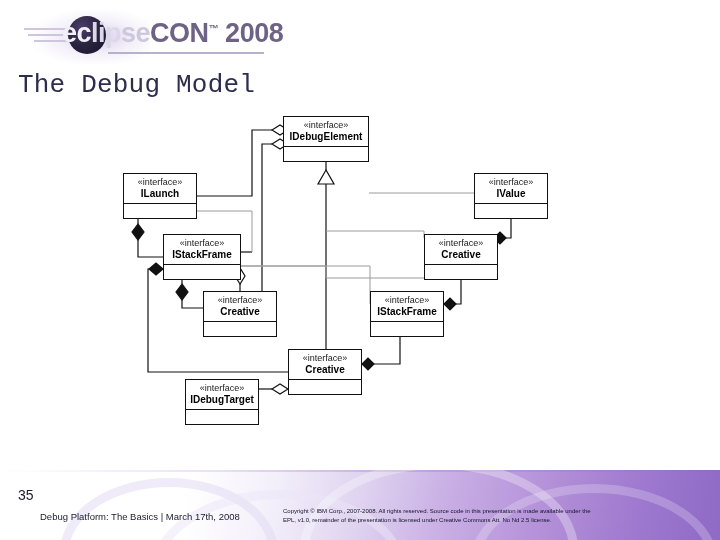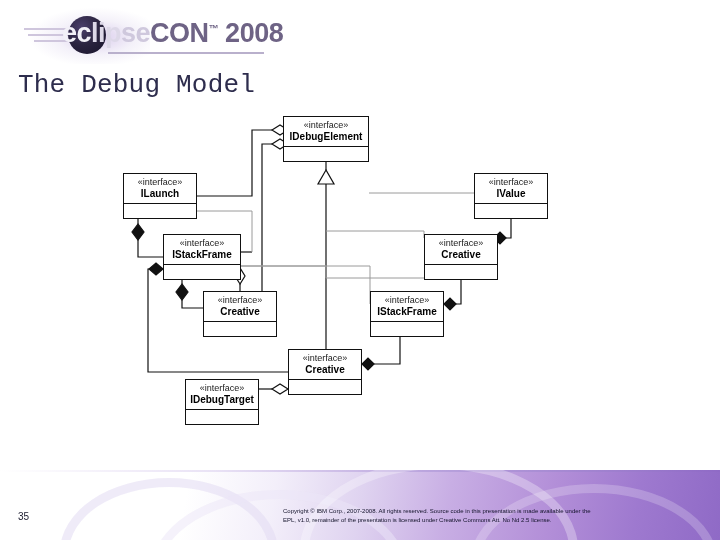--- a/index.html
+++ b/index.html
@@ -61,21 +61,21 @@
     background:linear-gradient(100deg,#ffffff 0%,#ffffff 26%,#f3effa 38%,#dfd3f0 50%,#c8aee4 62%,#b38fd8 76%,#9e79cf 88%,#8f6ac6 100%);
   }
   .footer-rule{position:absolute;left:0;top:0;width:720px;height:2px;
     background:linear-gradient(90deg,#ffffff 0%,#e9e2f5 30%,#b9a3dd 60%,#8f6ac6 100%);}
   .swirl{position:absolute;border-radius:50%;border:9px solid rgba(255,255,255,.38);}
   .sw1{left:60px;top:8px;width:200px;height:130px;border-color:rgba(226,218,243,.55);}
   .sw2{left:150px;top:20px;width:240px;height:150px;border-color:rgba(236,230,248,.5);}
   .sw3{left:300px;top:-10px;width:260px;height:160px;border-color:rgba(255,255,255,.30);}
   .sw4{left:470px;top:14px;width:230px;height:140px;border-color:rgba(255,255,255,.22);}
 
-  .pagenum{position:absolute;left:18px;top:511px;font-size:10px;color:#1b1b2e;}
+  .pagenum{position:absolute;left:18px;top:487px;font-size:14px;color:#1b1b2e;}
   .foot-left{position:absolute;left:40px;top:511px;font-size:9.5px;color:#1b1b2e;white-space:nowrap;}
   .foot-right{position:absolute;left:283px;top:507px;width:430px;font-size:6px;color:#13132a;line-height:9px;}
 </style>
 </head>
 <body>
 
 <div class="slide">
 
   <div class="logo-wrap">
     <div class="logo-glow"></div>
@@ -224,18 +224,19 @@
 
   <div class="footer">
     <div class="footer-rule"></div>
     <div class="swirl sw1"></div>
     <div class="swirl sw2"></div>
     <div class="swirl sw3"></div>
     <div class="swirl sw4"></div>
   </div>
 
   <div class="pagenum">35</div>
+  <div class="foot-left">Debug Platform: The Basics | March 17th, 2008</div>
   <div class="foot-right">
     <div>Copyright © IBM Corp., 2007-2008. All rights reserved.  Source code in this presentation is made available under the</div>
     <div>EPL, v1.0, remainder of the presentation is licensed under Creative Commons Att.  No Nd 2.5 license.</div>
   </div>
 
 </div>
 
 </body></html>

